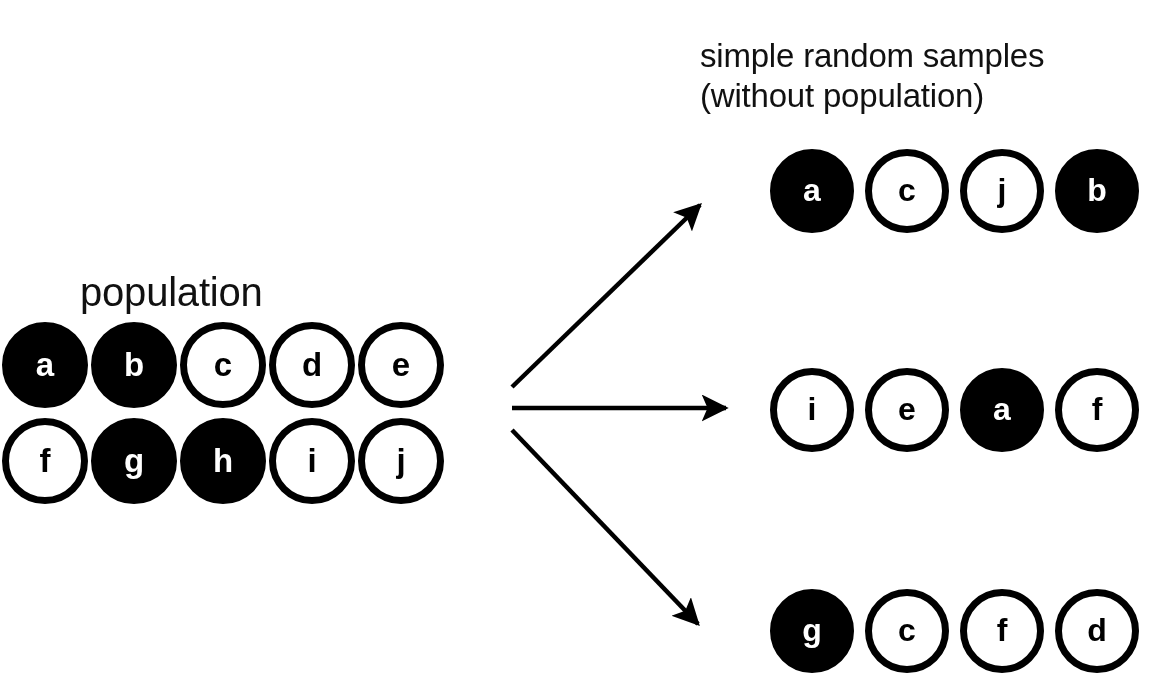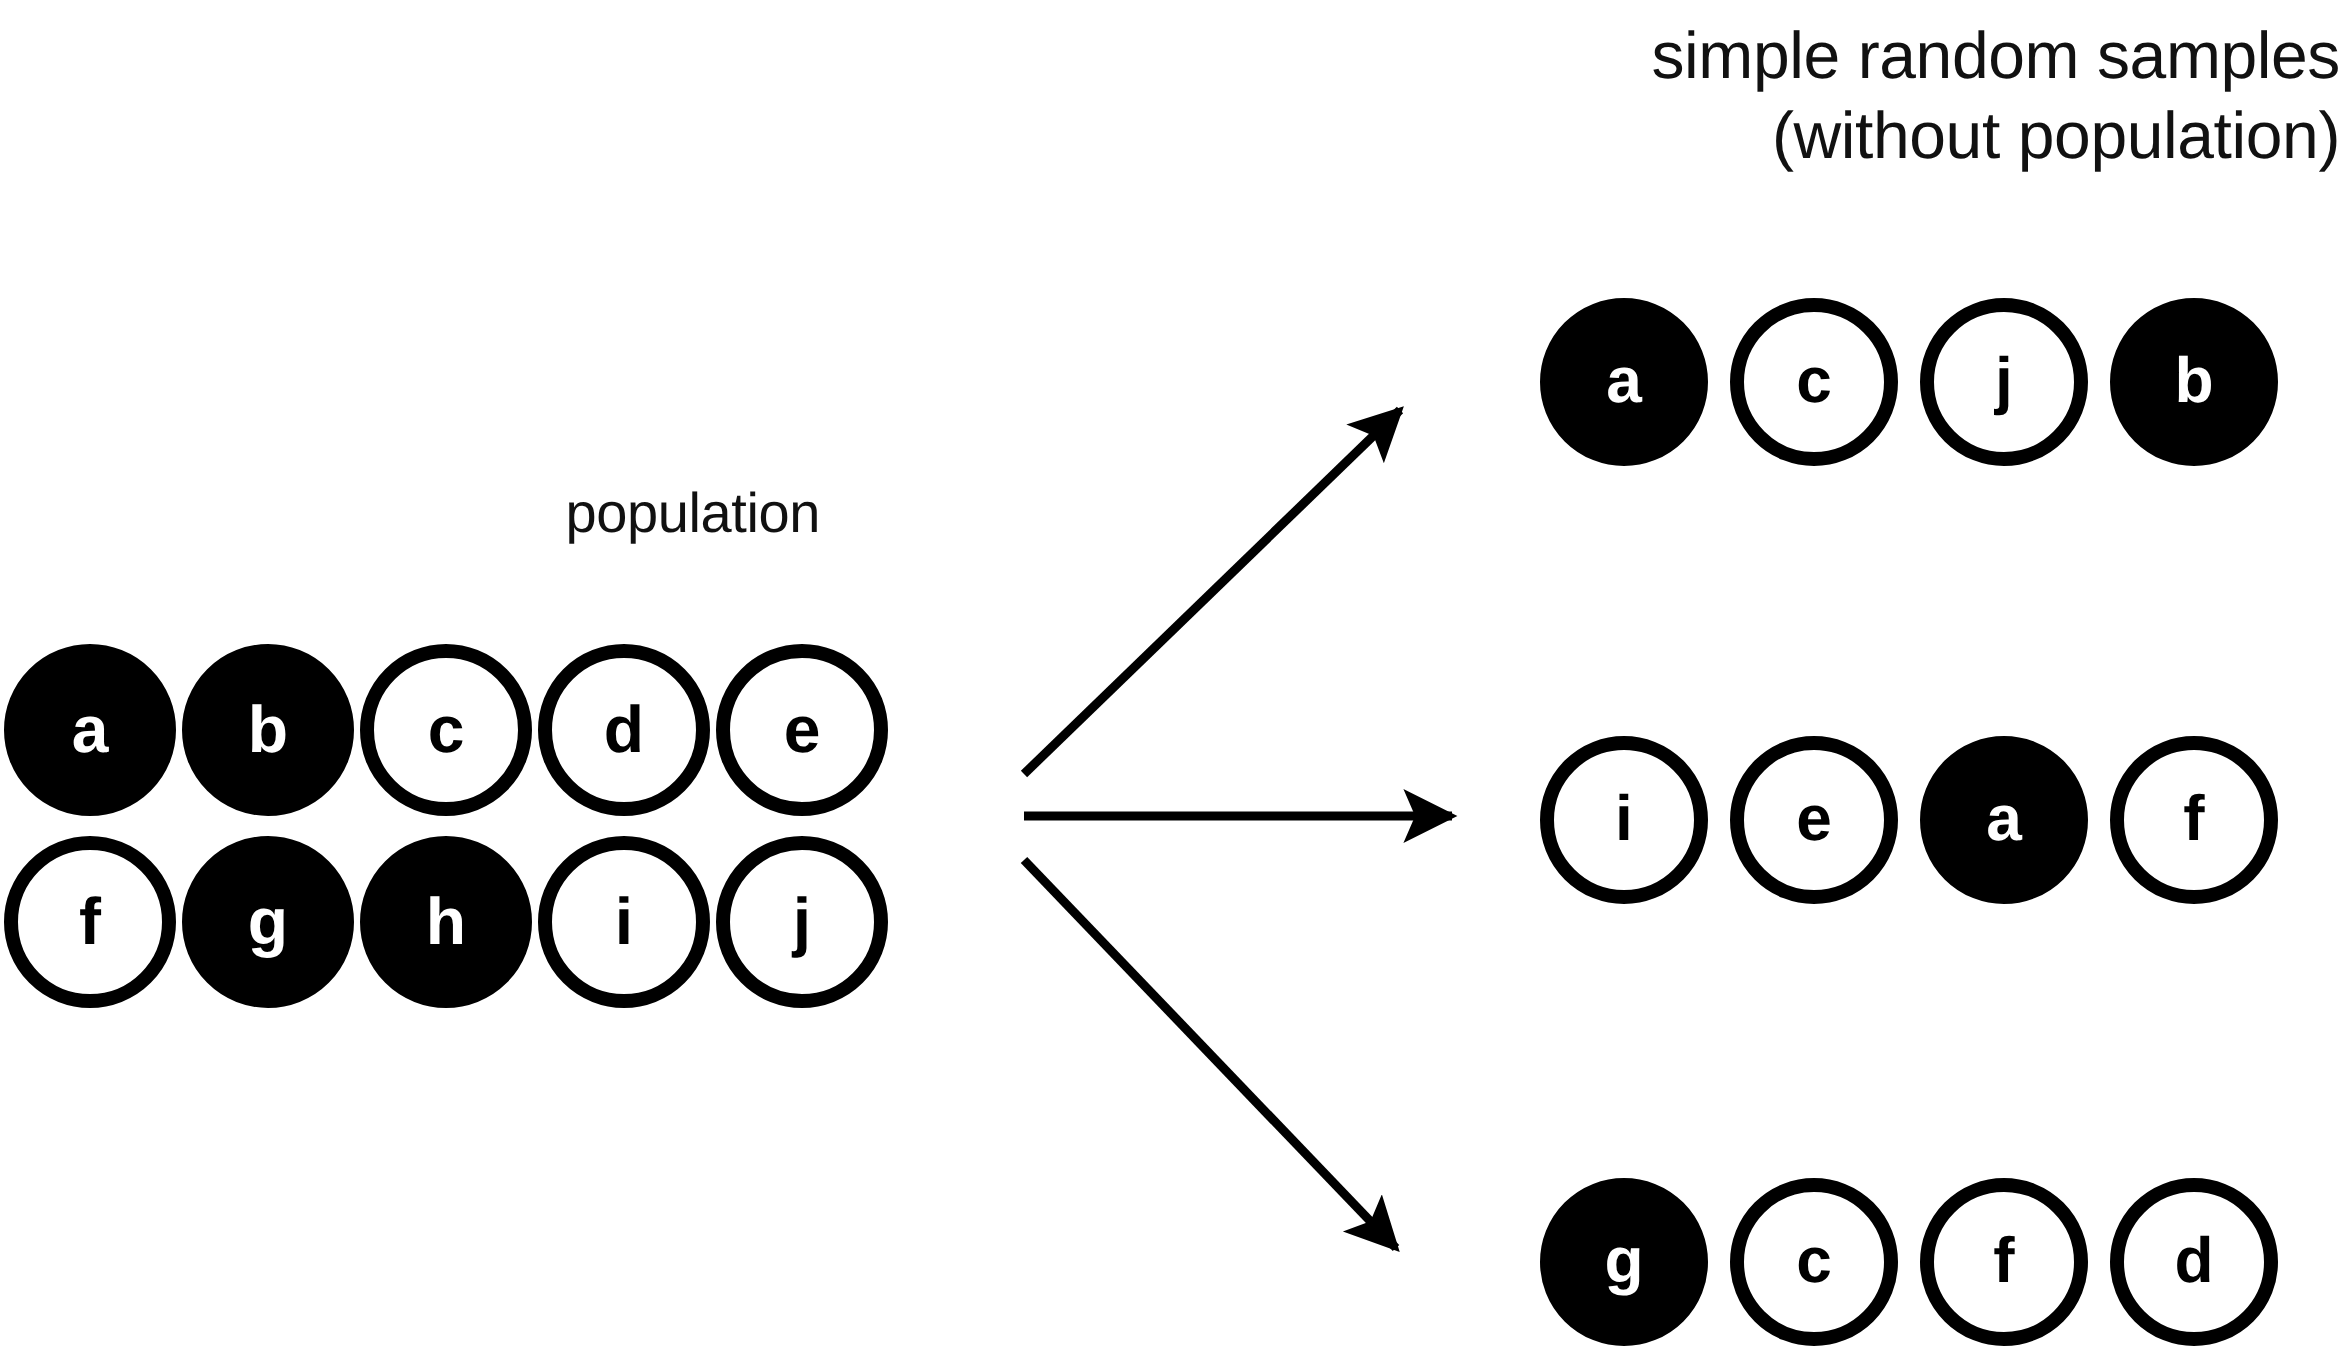--- a/index.html
+++ b/index.html
@@ -14,41 +14,42 @@
     height: 675px;
     background: #ffffff;
     overflow: hidden;
     font-family: "Liberation Sans", sans-serif;
     -webkit-font-smoothing: antialiased;
   }
 
   
   .heading {
     position: absolute;
-    text-align: right;
+    text-align: left;
     color: #111111;
     font-family: "Liberation Sans", sans-serif;
     font-weight: 400;
     line-height: 1.22;
     white-space: nowrap;
     letter-spacing: -0.2px;
+    margin-top: 28px;
   }
   #samples-title {
     left: 700px;
     top: 8px;
     width: 470px;
     font-size: 33px;
   }
   #samples-title .line2 { display: block; }
 
   #population-label {
     left: 80px;
     top: 240px;
     width: 330px;
-    font-size: 28px;
+    font-size: 40px;
   }
 
   
   .circle {
     position: absolute;
     box-sizing: border-box;
     border-radius: 50%;
     display: flex;
     align-items: center;
     justify-content: center;

